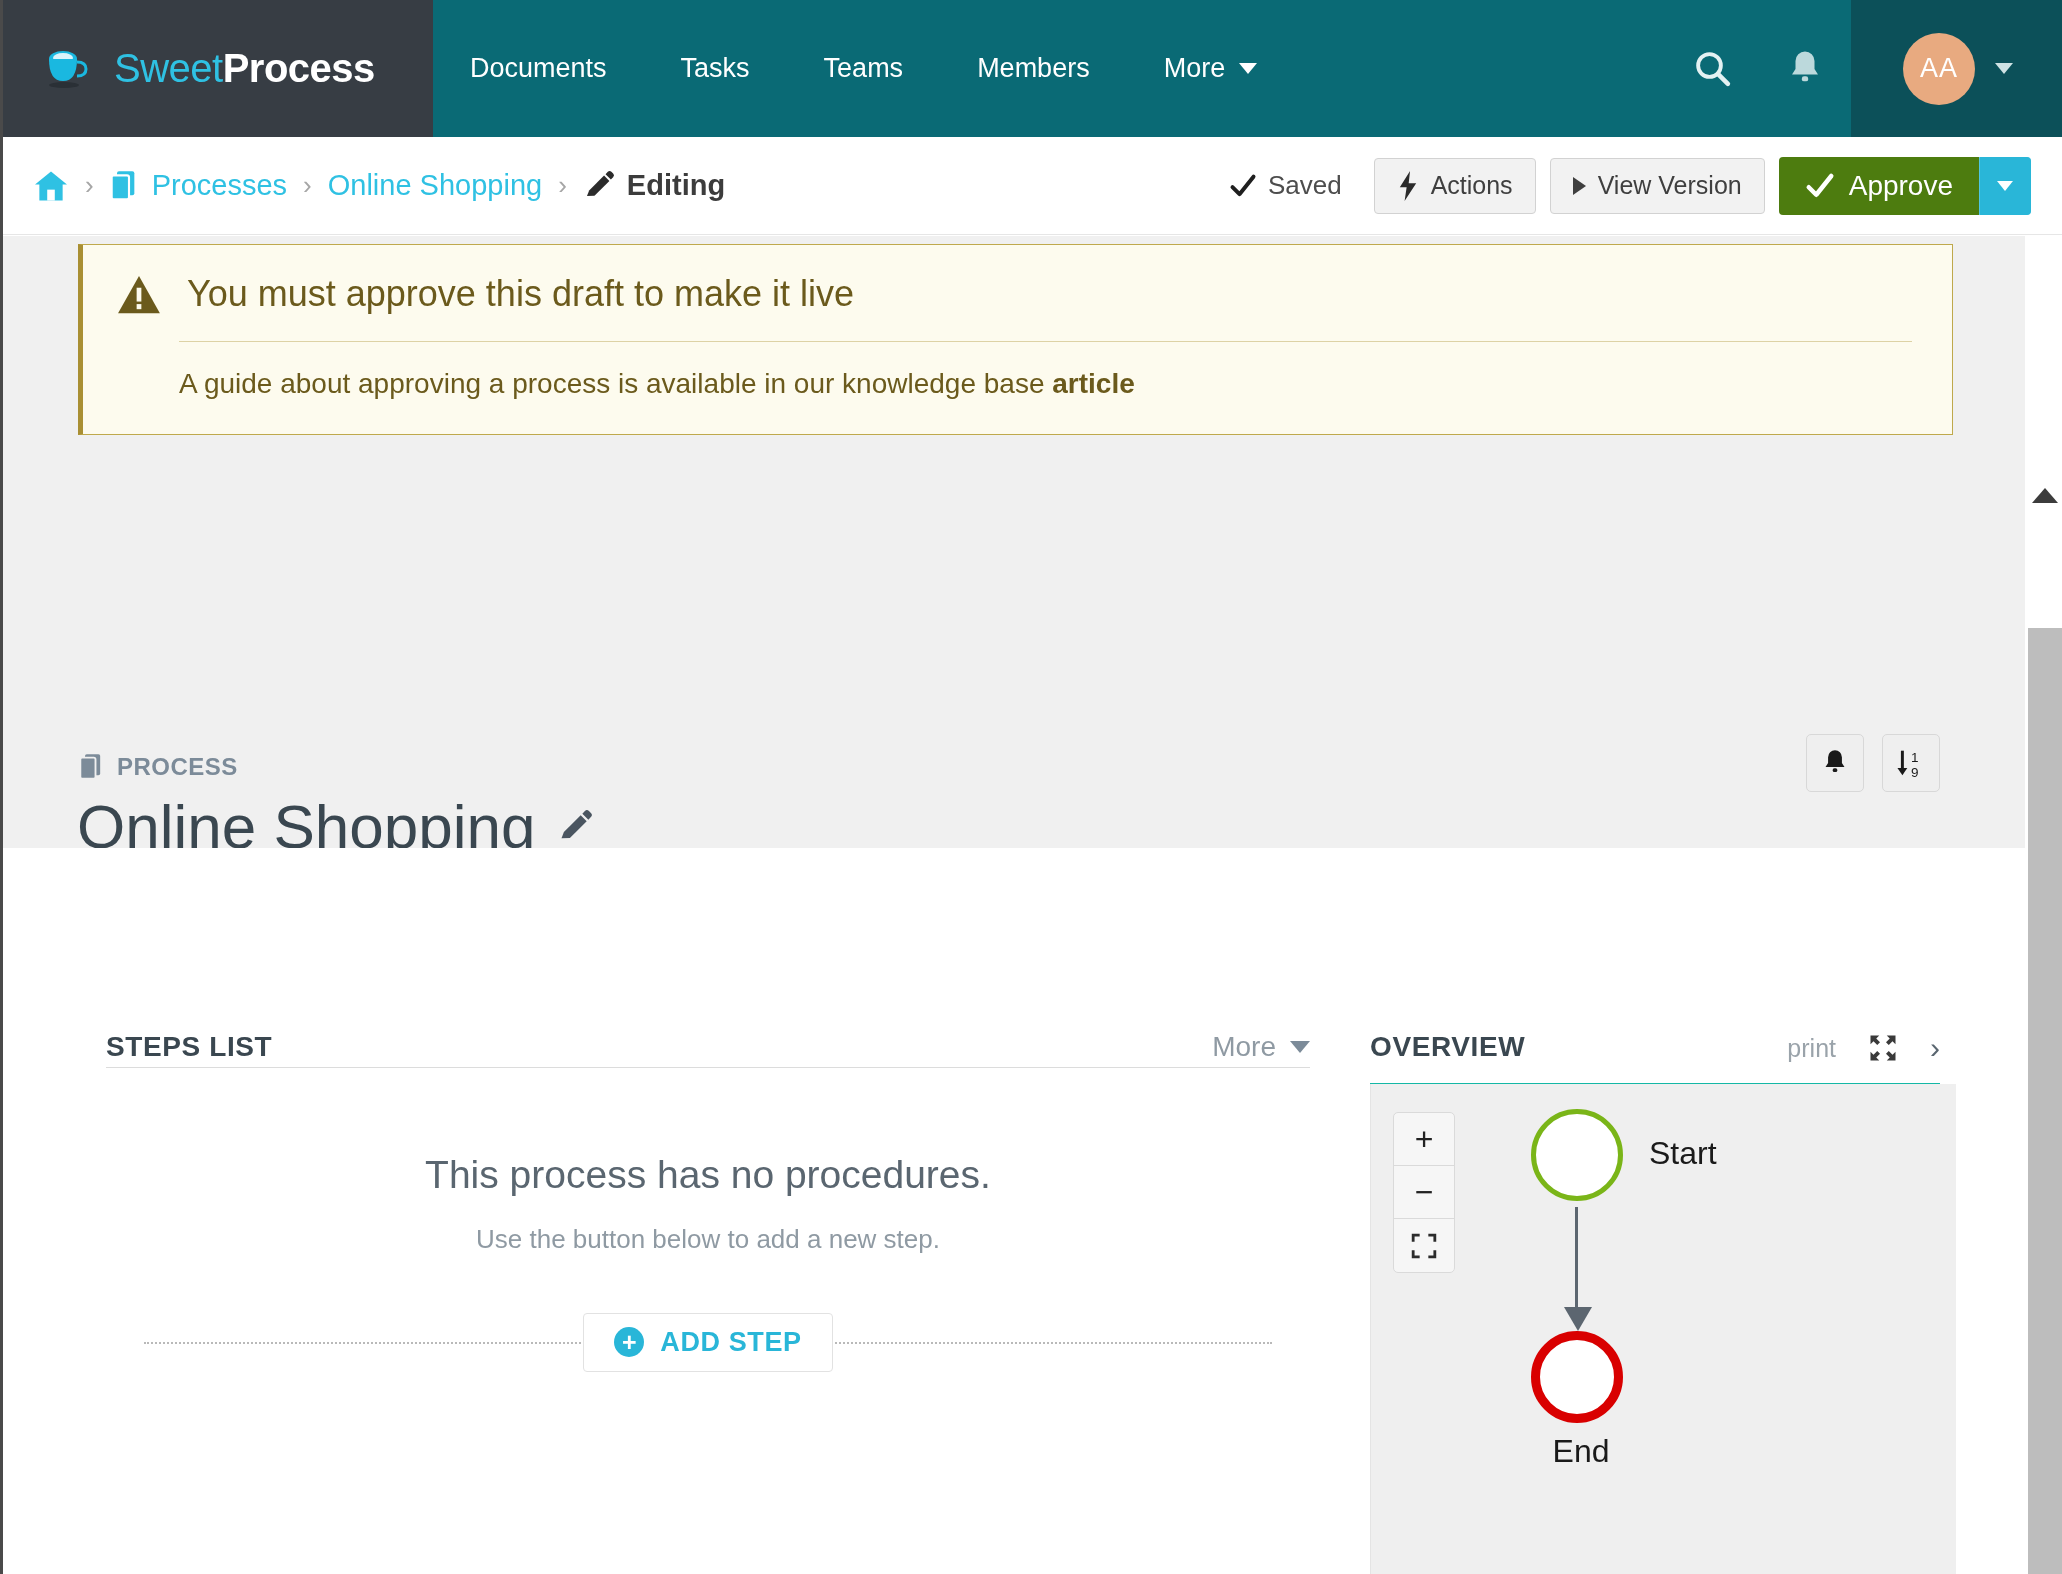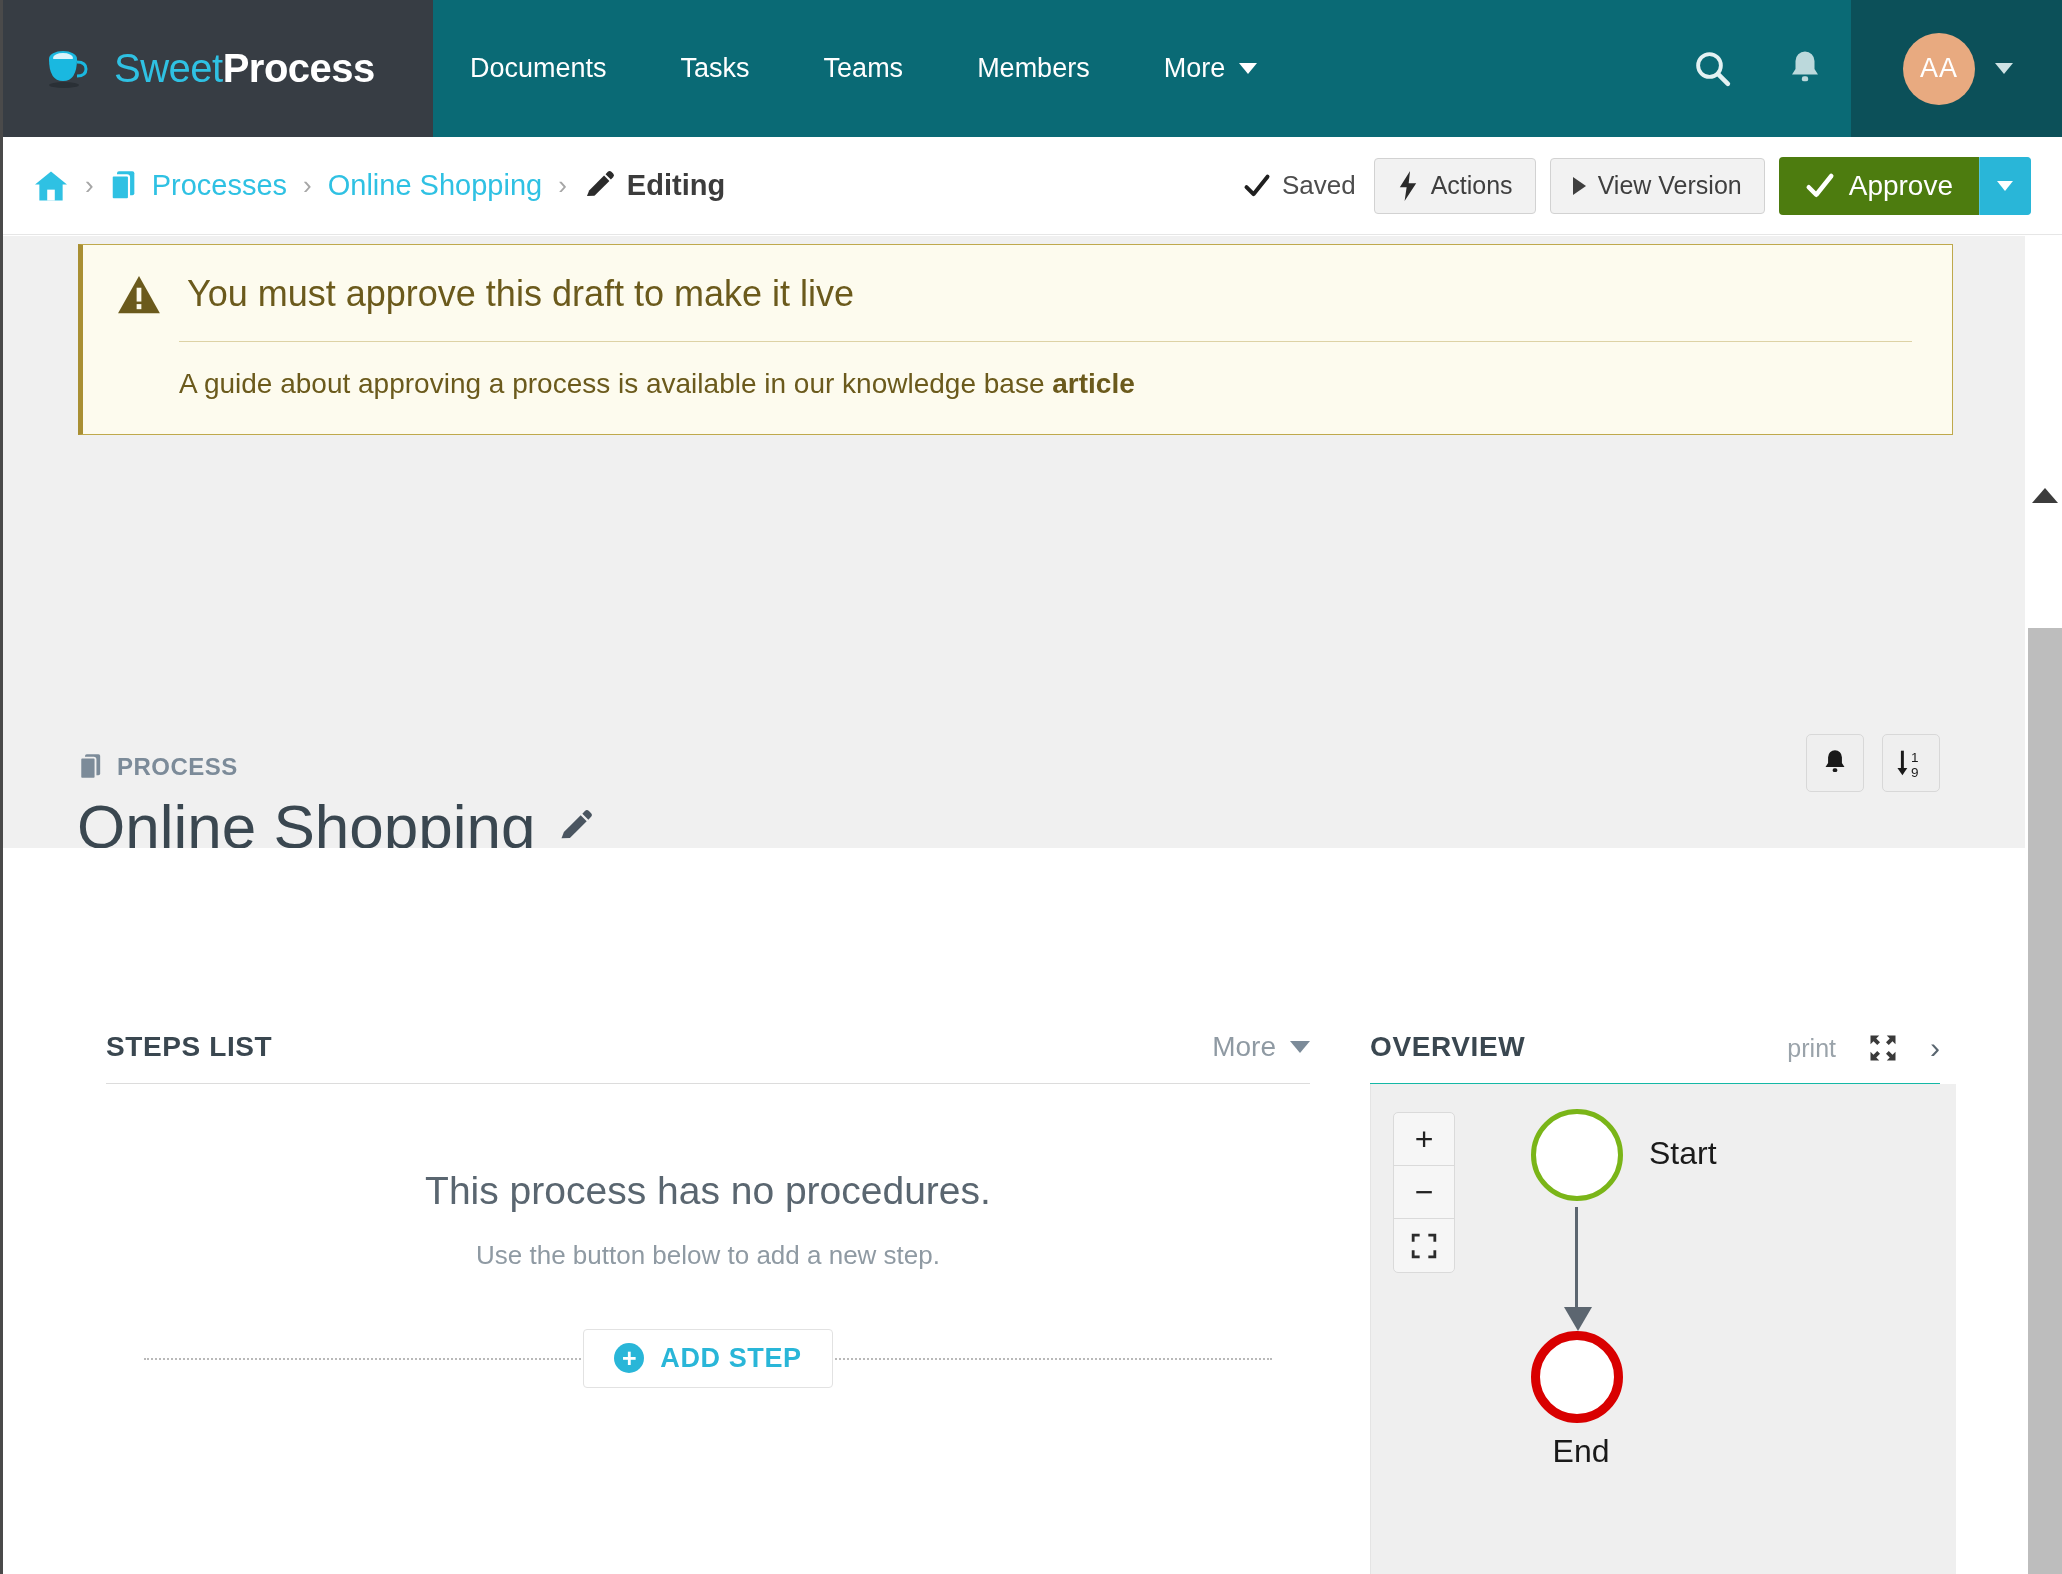--- a/index.html
+++ b/index.html
@@ -92,21 +92,21 @@
   .crumb {
     display: flex; align-items: center; gap: 12px;
     font-size: 29px; color: #2fc1e3; cursor: pointer; white-space: nowrap;
   }
   .crumb.current { color: #3c3c3c; font-weight: 700; cursor: default; }
   .crumb-sep { color: #a6a6a6; font-size: 26px; padding: 0 16px; }
 
   .crumb-actions { margin-left: auto; display: flex; align-items: center; gap: 0; }
   .saved {
     display: flex; align-items: center; gap: 11px;
-    font-size: 26px; color: #4d4d4d; margin-right: 4px; white-space: nowrap;
+    font-size: 26px; color: #4d4d4d; margin-right: 18px; white-space: nowrap;
   }
   .btn {
     height: 56px; display: flex; align-items: center; gap: 12px;
     padding: 0 22px; font-size: 25px; color: #3f3f3f;
     background: #f2f2f2; border: 1px solid #d2d2d2; border-radius: 4px;
     cursor: pointer; white-space: nowrap; margin-left: 14px;
   }
   .btn-approve {
     background: #4d7c0f; border-color: #29b6d8; color: #ffffff;
     font-size: 28px; padding: 0 26px; height: 58px;
@@ -202,21 +202,21 @@
     width: 2022px; height: 726px;
     background: #ffffff;
   }
 
   .steps-col {
     position: absolute; left: 100px; top: 183px;
     width: 1204px;
   }
   .col-head {
     display: flex; align-items: flex-end; justify-content: space-between;
-    padding-bottom: 20px; border-bottom: 1px solid #dcdcdc;
+    padding-bottom: 4px; border-bottom: 1px solid #dcdcdc;
   }
   .col-title {
     font-size: 28px; font-weight: 700; color: #3a4750; letter-spacing: .6px;
   }
   .col-more {
     display: flex; align-items: center; gap: 14px;
     font-size: 28px; color: #8f9aa3; cursor: pointer;
   }
   .caret-gray {
     width: 0; height: 0;

